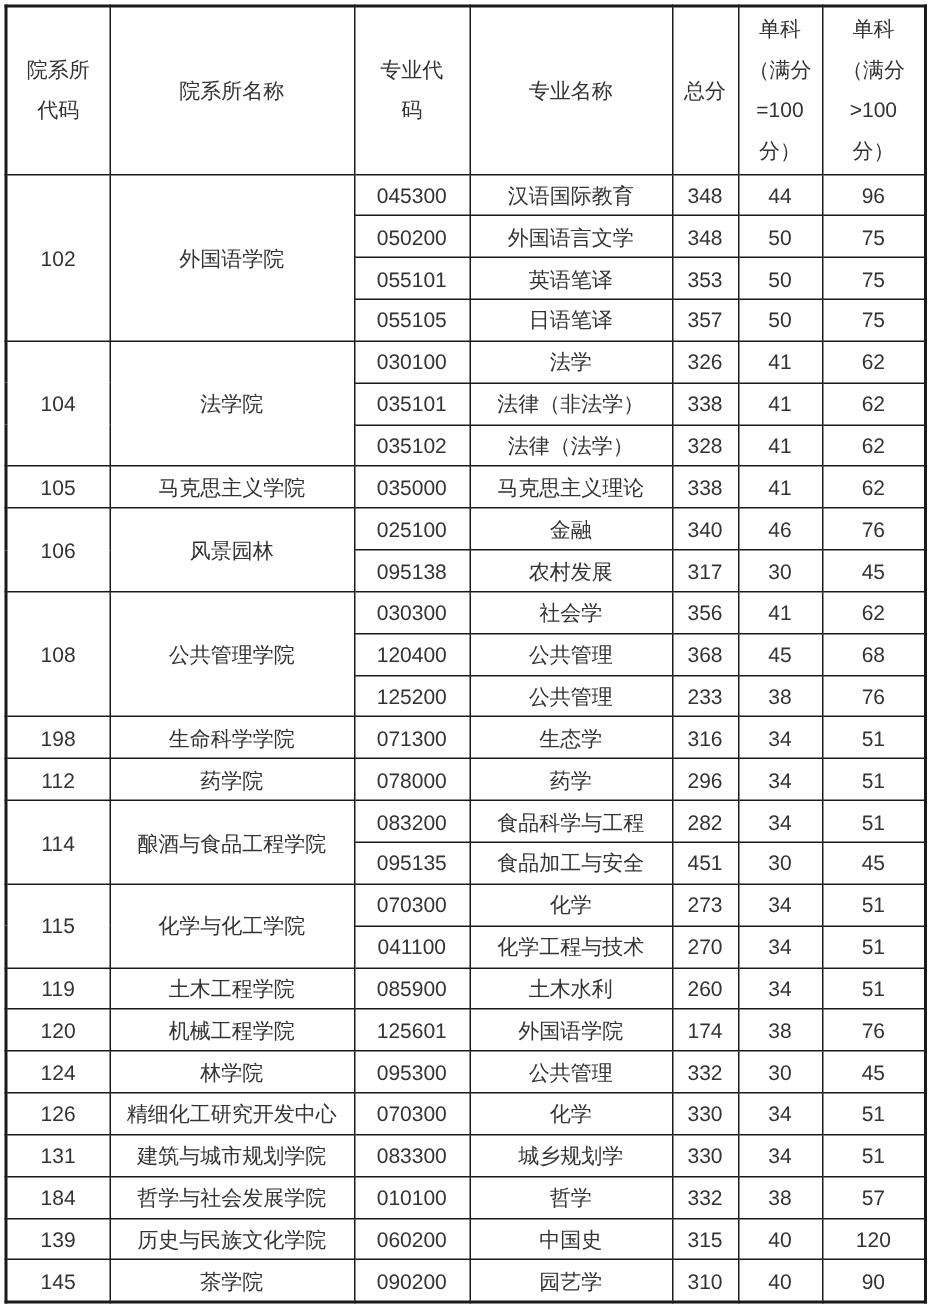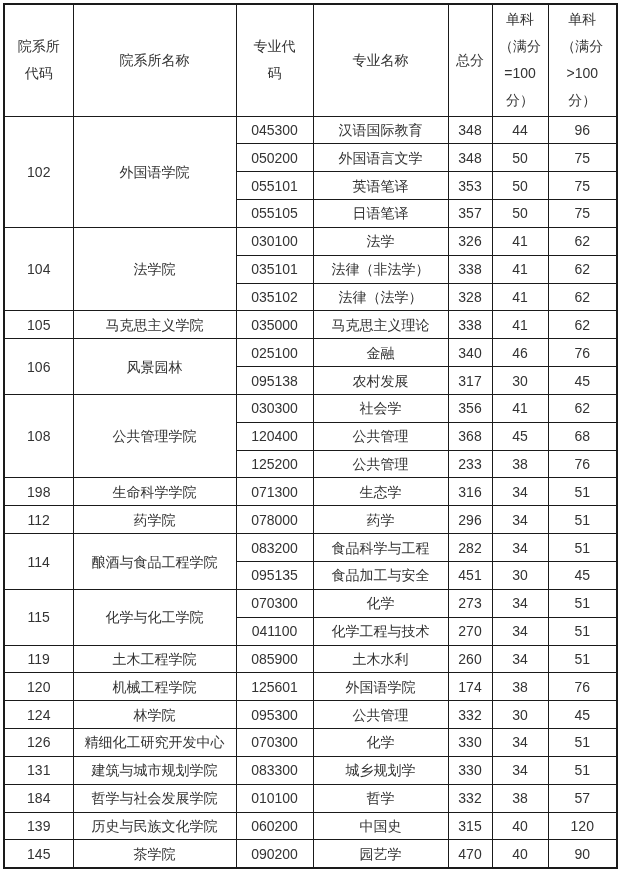--- a/index.html
+++ b/index.html
@@ -288,18 +288,18 @@
         <td>中国史</td>
         <td>315</td>
         <td>40</td>
         <td>120</td>
       </tr>
       <tr>
         <td>145</td>
         <td>茶学院</td>
         <td>090200</td>
         <td>园艺学</td>
-        <td>470</td>
+        <td>310</td>
         <td>40</td>
         <td>90</td>
       </tr>
     </tbody>
 </table>
 
 </body></html>

